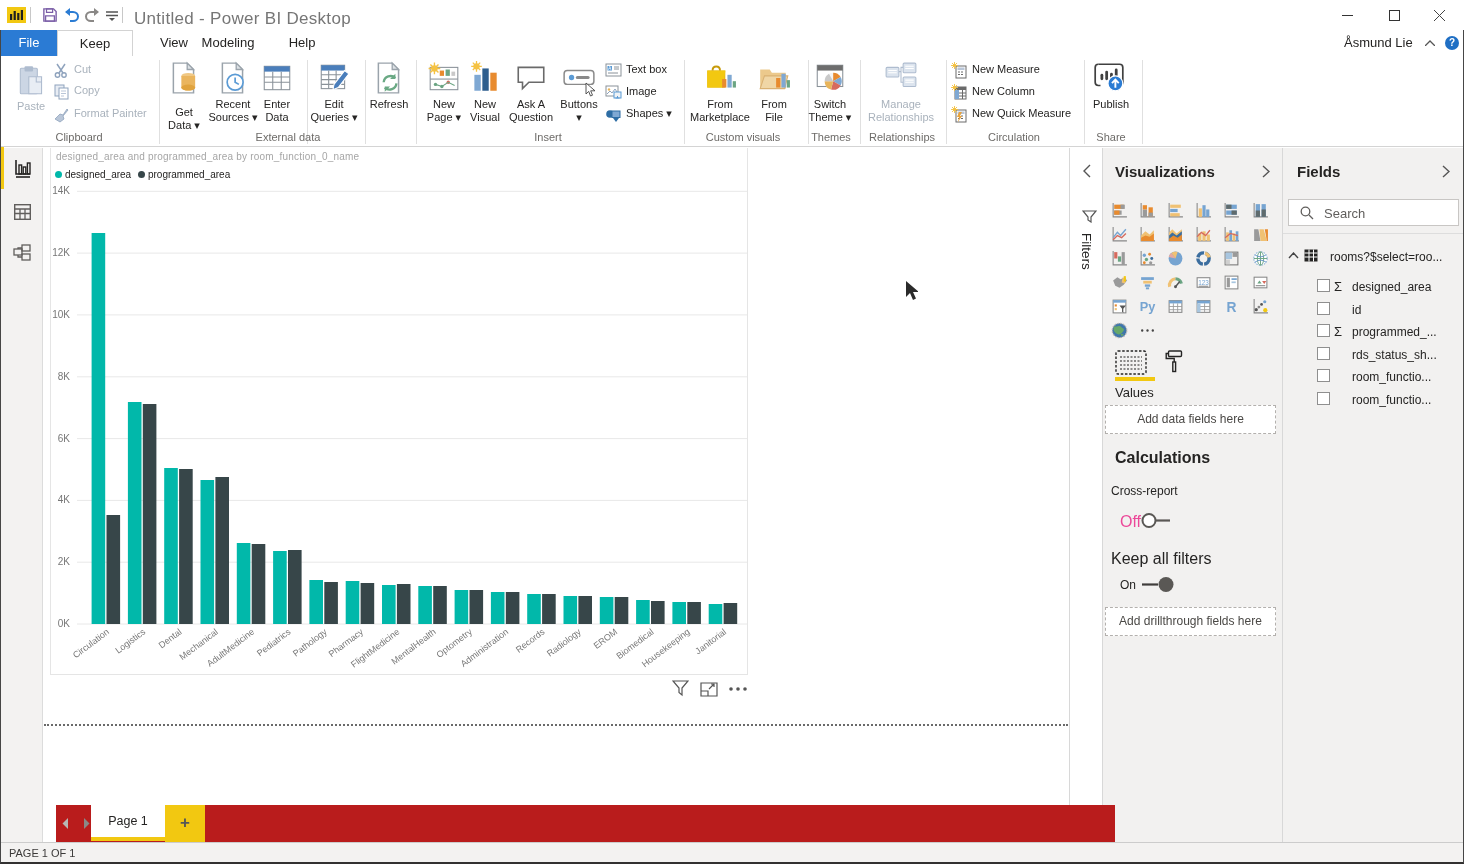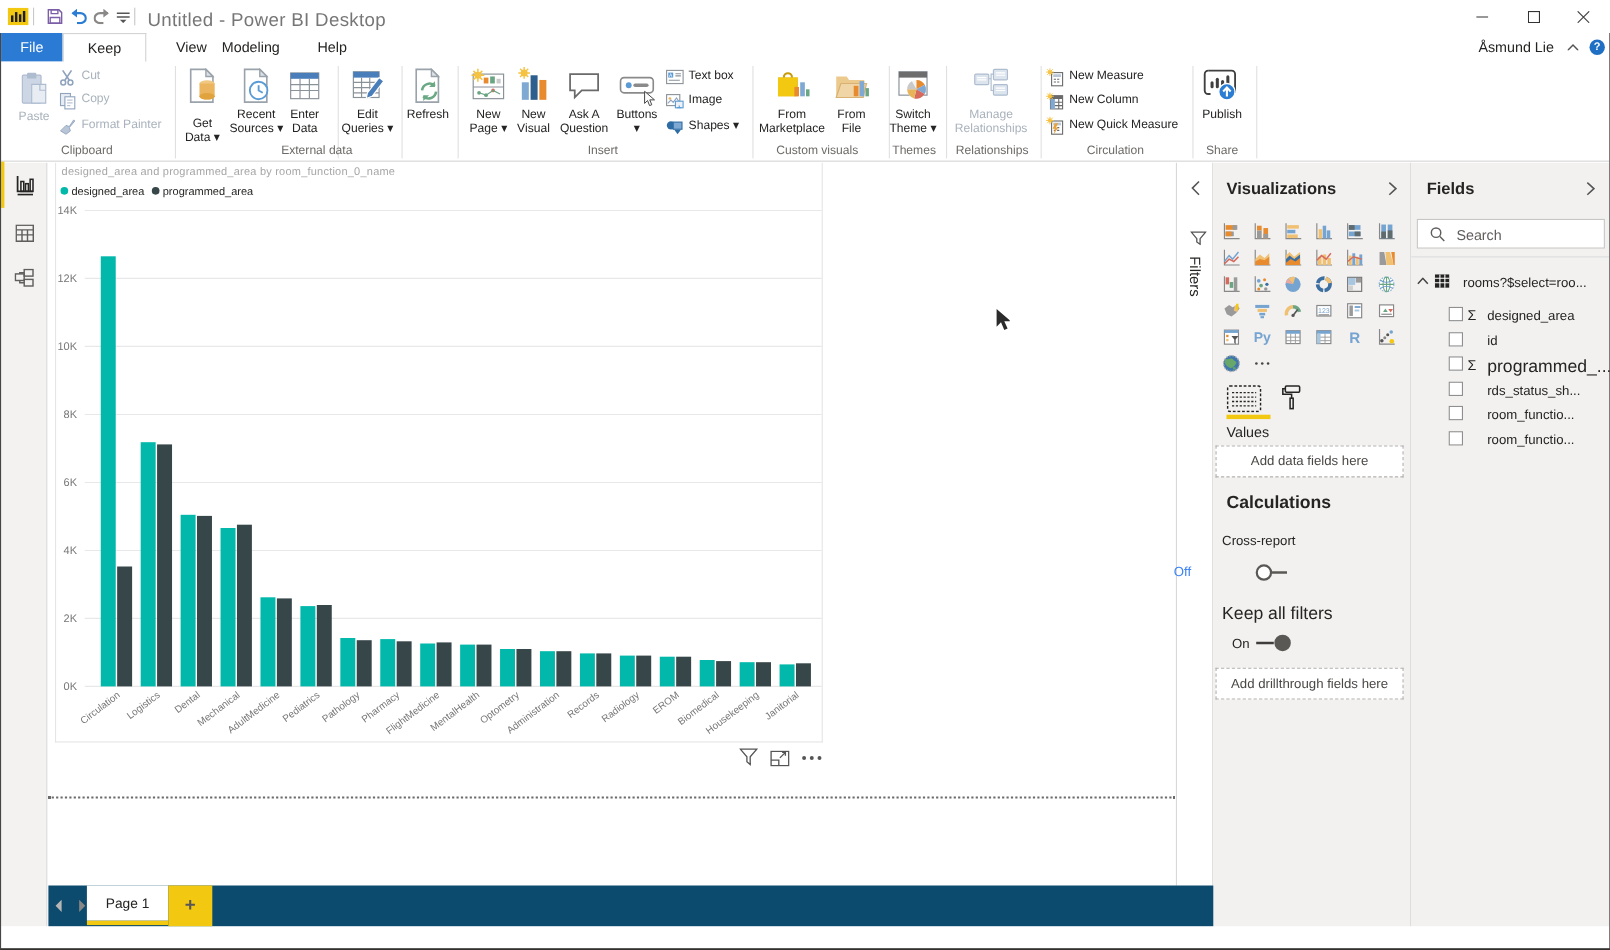--- a/index.html
+++ b/index.html
@@ -21,21 +21,21 @@
 .rsm.dis { color:#a9b2bc; }
 .rgrp { position:absolute; text-align:center; font-size:11px; color:#6d6b68; }
 .rsep { position:absolute; top:4px; width:1px; height:84px; background:#e0e0e0; }
 
 #sidebar { position:absolute; left:1px; top:148px; width:42px; height:694px; background:#f3f2f1; border-right:1px solid #dcdcdc; }
 #canvas { position:absolute; left:44px; top:148px; width:1026px; height:657px; background:#fff; border-right:1px solid #d8d8d8; }
 #filtersbar { position:absolute; left:1070px; top:148px; width:33px; height:657px; background:#fff; border-right:1px solid #d8d8d8; }
 #vizpanel { position:absolute; left:1103px; top:148px; width:180px; height:694px; background:#f2f1f0; border-right:1px solid #d8d8d8; }
 #fieldspanel { position:absolute; left:1283px; top:148px; width:180px; height:694px; background:#f2f1f0; }
 #visual { position:absolute; left:6px; top:0px; width:698px; height:527px; border:1px solid #e5e5e5; border-top:none; }
-#tabbar { position:absolute; left:44px; top:805px; width:1059px; height:37px; background:#0c4a6e; }
+#tabbar { position:absolute; left:56px; top:805px; width:1059px; height:37px; background:#b91c1c; }
 #statusbar { position:absolute; left:1px; top:842px; width:1462px; height:20px; background:#f3f2f1; border-top:1px solid #ccc; font-size:11px; color:#3b3a39; line-height:20px; padding-left:8px; }
 #frame { position:absolute; left:0; top:30px; width:100%; height:834px; border-left:1px solid #464646; border-right:1px solid #464646; border-bottom:2px solid #323130; pointer-events:none; z-index:50; }
 .cb { position:absolute; left:0; top:0; width:13px; height:13px; background:#fff; border:1px solid #8f8f8f; }
 .dashbox { position:absolute; background:#fff; border:1px dashed #b3b0ad; font-size:12px; color:#4a4845; text-align:center; }
 .vt { font-size:15px; font-weight:bold; color:#252423; }
 </style></head>
 <body>
 <div id="app">
 
 <div id="titlebar">
@@ -646,21 +646,21 @@
 <svg width="18" height="23" viewBox="0 0 18 23" style="position:absolute;left:1165px;top:350px">
       <rect x="3.5" y="1" width="13" height="5.5" rx="1" fill="none" stroke="#252423" stroke-width="1.4"></rect>
       <path d="M3.5 3.5H1.2v5h8v3.5" fill="none" stroke="#252423" stroke-width="1.4"></path>
       <rect x="7.8" y="12" width="2.8" height="9.5" fill="none" stroke="#252423" stroke-width="1.4"></rect>
     </svg>
 <div class="abs" style="left:1115px;top:377px;width:40px;height:4px;background:#f2c811"></div>
 <div class="abs" style="left:1115px;top:385px;font-size:13px;color:#252423">Values</div>
 <div class="dashbox" style="left:1105px;top:405px;width:171px;height:29px;line-height:27px">Add data fields here</div>
 <div class="abs" style="left:1115px;top:449px;font-size:16px;font-weight:bold;color:#252423">Calculations</div>
 <div class="abs" style="left:1111px;top:484px;font-size:12px;color:#252423">Cross-report</div>
-<div class="abs" style="left:1067px;top:513px;font-size:12px;color:#3b82f6">Off</div>
+<div class="abs" style="left:1120px;top:513px;font-size:16px;color:#ec4899">Off</div>
 <svg width="32" height="17" viewBox="0 0 32 17" style="position:absolute;left:1141px;top:512px">
       <circle cx="8" cy="8.5" r="6.5" fill="#fff" stroke="#5a5855" stroke-width="2"></circle>
       <path d="M15 8.5h14" stroke="#5a5855" stroke-width="2.2"></path>
     </svg>
 <div class="abs" style="left:1111px;top:550px;font-size:16px;color:#252423">Keep all filters</div>
 <div class="abs" style="left:1120px;top:578px;font-size:12px;color:#252423">On</div>
 <svg width="35" height="17" viewBox="0 0 35 17" style="position:absolute;left:1140px;top:576px">
       <path d="M2 8.5h16" stroke="#3f3d3b" stroke-width="2.2"></path>
       <circle cx="26" cy="8.5" r="7.5" fill="#5a5855"></circle>
     </svg>
@@ -691,21 +691,21 @@
       <div style="position:absolute;left:17px;top:0px;font-size:13px;color:#252423">Σ</div>
       <div style="position:absolute;left:35px;top:1px;font-size:12px;color:#252423;white-space:nowrap">designed_area</div>
     </div>
     <div style="position:absolute;left:1317px;top:302px;width:158px;height:16px">
       <span class="cb"></span>
       <div style="position:absolute;left:35px;top:1px;font-size:12px;color:#252423;white-space:nowrap">id</div>
     </div>
     <div style="position:absolute;left:1317px;top:324px;width:145px;height:16px">
       <span class="cb"></span>
       <div style="position:absolute;left:17px;top:0px;font-size:13px;color:#252423">Σ</div>
-      <div style="position:absolute;left:35px;top:1px;font-size:16px;color:#252423;white-space:nowrap">programmed_...</div>
+      <div style="position:absolute;left:35px;top:1px;font-size:12px;color:#252423;white-space:nowrap">programmed_...</div>
     </div>
     <div style="position:absolute;left:1317px;top:347px;width:145px;height:16px">
       <span class="cb"></span>
       <div style="position:absolute;left:35px;top:1px;font-size:12px;color:#252423;white-space:nowrap">rds_status_sh...</div>
     </div>
     <div style="position:absolute;left:1317px;top:369px;width:145px;height:16px">
       <span class="cb"></span>
       <div style="position:absolute;left:35px;top:1px;font-size:12px;color:#252423;white-space:nowrap">room_functio...</div>
     </div>
     <div style="position:absolute;left:1317px;top:392px;width:145px;height:16px">
@@ -717,14 +717,15 @@
   <svg width="7" height="11" viewBox="0 0 7 11" style="position:absolute;left:6px;top:13px">
         <path d="M6 0L0.5 5.5L6 11z" fill="#b8b6b4"></path>
       </svg>
   <svg width="7" height="11" viewBox="0 0 7 11" style="position:absolute;left:27px;top:13px">
         <path d="M1 0l5.5 5.5L1 11z" fill="#8a8886"></path>
       </svg>
   <div class="abs" style="left:35px;top:0;width:74px;height:32px;background:#fff;font-size:12.5px;color:#252423;text-align:center;line-height:32px">Page 1</div>
   <div class="abs" style="left:35px;top:32px;width:74px;height:4px;background:#f2c811"></div>
   <div class="abs" style="left:109px;top:0;width:40px;height:37px;background:#f2c811;color:#575757;font-size:17px;font-weight:bold;text-align:center;line-height:35px">+</div>
 </div>
+<div id="statusbar">PAGE 1 OF 1</div>
 <div id="frame"></div>
 
 </div>
 </body></html>

